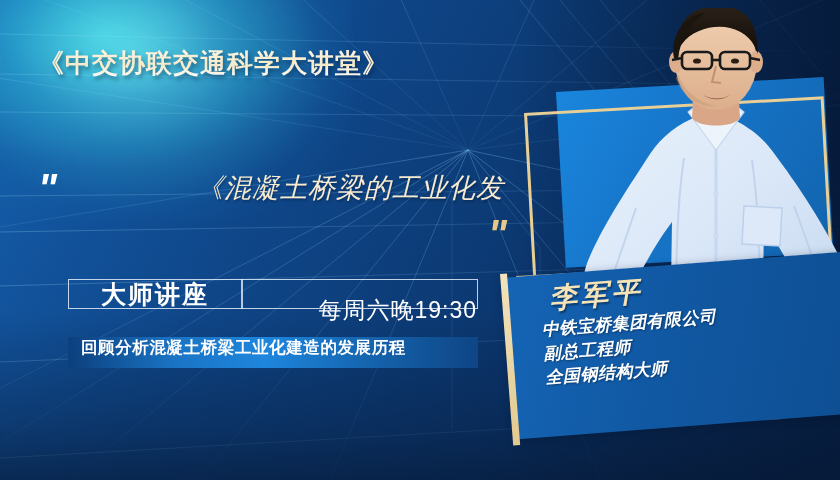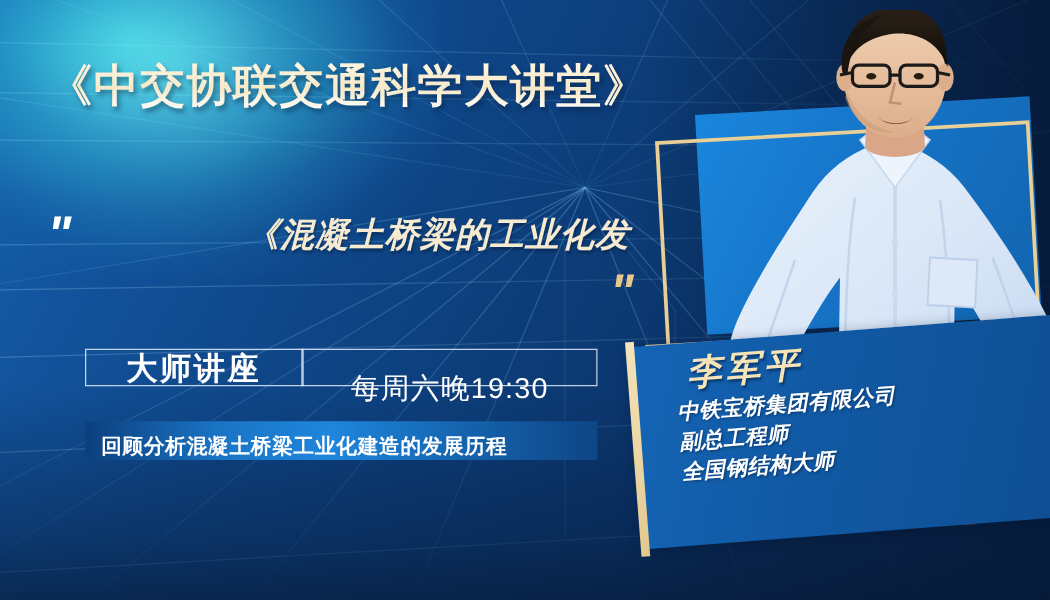--- a/index.html
+++ b/index.html
@@ -105,70 +105,70 @@
     font-size:17px; color:#ffffff; font-weight:bold;
     letter-spacing:0.5px; line-height:1.42;
     margin-left:18px;
     font-style:italic;
     text-shadow:1px 1px 2px rgba(2,18,42,0.45);
   }
 
   
   .title-block { position:absolute; left:38px; top:48px; width:500px; }
   .title-line {
-    font-size:36px; font-weight:bold; line-height:1.18;
+    font-size:26px; font-weight:bold; line-height:1.18;
     letter-spacing:1px; white-space:nowrap;
     background:linear-gradient(180deg,#fdf6e4 0%, #f7e9c9 55%, #ffffff 100%);
     -webkit-background-clip:text; background-clip:text;
     -webkit-text-fill-color:transparent; color:transparent;
     text-shadow:none;
     filter:drop-shadow(2px 3px 2px rgba(4,24,54,0.45));
   }
 
   .quote-area { position:absolute; left:36px; top:166px; width:500px; height:100px; }
   .qmark {
     position:absolute; font-size:40px; font-weight:bold;
     line-height:1; font-style:italic; letter-spacing:-3px;
   }
   .qmark.open { left:2px; top:2px; color:#ffffff; }
   .qmark.close { left:452px; top:48px; color:#e8c98a; }
   .quote-text {
     position:absolute; left:48px; top:4px; width:420px;
     text-align:right;
-    font-size:27px; font-style:italic; font-weight:bold;
+    font-size:27px; font-style:italic; font-weight:normal;
     color:#f6ead0; line-height:1.38; letter-spacing:1px;
     text-shadow:1px 2px 2px rgba(4,22,50,0.4);
   }
 
   
   .schedule-box {
     position:absolute; left:68px; top:279px;
     width:410px; height:30px;
     border:1.6px solid rgba(226,236,248,0.85);
     display:flex; align-items:center;
   }
   .schedule-label {
     width:172px; text-align:center;
     font-size:25px; font-weight:bold; color:#ffffff;
     letter-spacing:2px;
   }
   .schedule-divider {
     width:1.6px; height:30px; background:rgba(226,236,248,0.8);
   }
   .schedule-time {
-    flex:1; text-align:center;
+    flex:1; text-align:right;
     font-size:23px; color:#ffffff; letter-spacing:1px;margin-top:32px;
   }
 
   
   .subtitle-bar {
     position:absolute; left:68px; top:337px;
     width:410px; height:31px;
     background:linear-gradient(90deg, #0c3f7d 0%, #1a74c4 26%, #1e86dd 48%, #1566b0 72%, #0e4585 100%);
-    display:flex; align-items:flex-end;
+    display:flex; align-items:flex-start;
   }
   .subtitle-text {
     padding-left:13px;
     font-size:16.5px; font-weight:bold; color:#ffffff;
     letter-spacing:0.6px;
   }
 </style>
 </head>
 <body>
 

